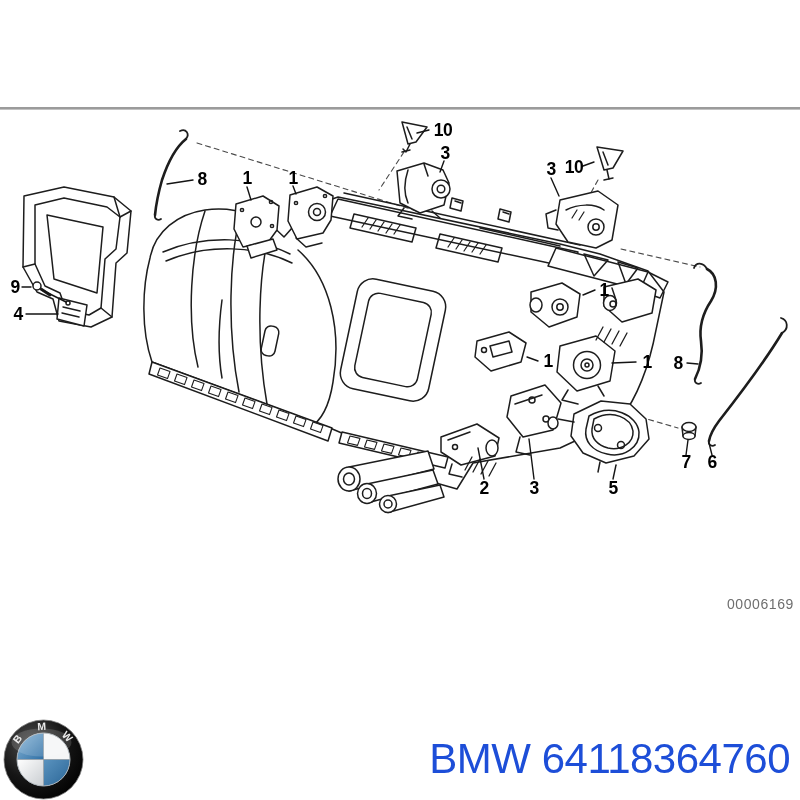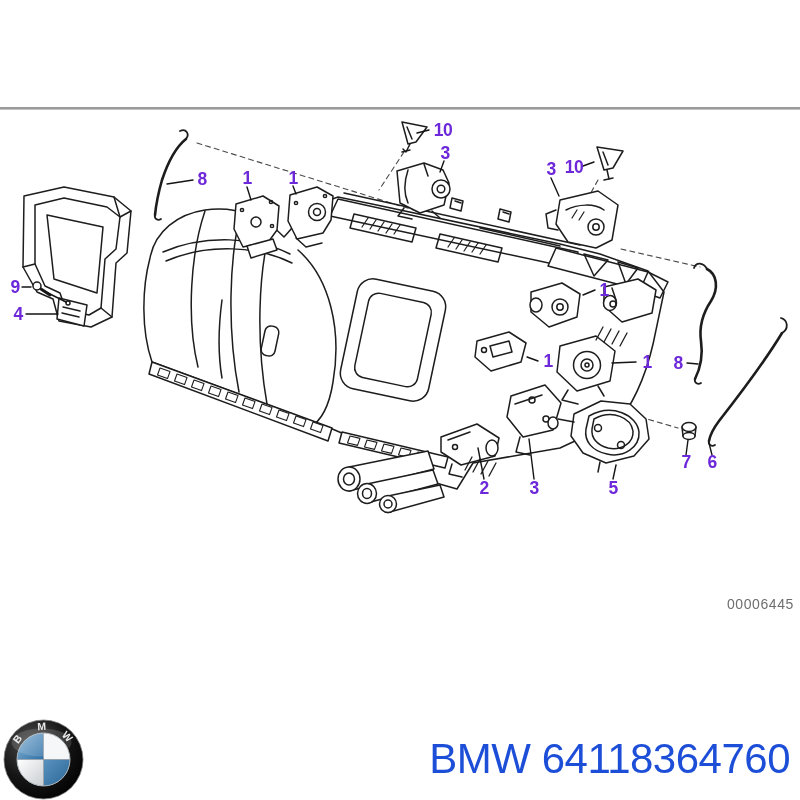--- a/index.html
+++ b/index.html
@@ -4,21 +4,21 @@
 <style>
   html,body{margin:0;padding:0;}
   body{
     width:800px;height:800px;background:#ffffff;overflow:hidden;position:relative;
     font-family:"Liberation Sans", sans-serif;
   }
   .stage{position:absolute;left:0;top:0;width:800px;height:800px;}
   svg.diagram-svg{position:absolute;left:0;top:0;}
   .callout{
     position:absolute;transform:translate(-50%,-50%);
-    font:700 17.5px "Liberation Sans",sans-serif;color:#6d28d9;
+    font:700 17.5px "Liberation Sans",sans-serif;color:#000000;
     letter-spacing:-0.5px;white-space:nowrap;
   }
   .drawing-number{
     position:absolute;left:694px;top:596px;width:100px;text-align:right;
     font:400 14px "Liberation Sans",sans-serif;color:#6e6e6e;letter-spacing:0.6px;
   }
   .footer-caption{
     position:absolute;right:10px;top:735px;
     font:400 42px "Liberation Sans",sans-serif;color:#1d4ed8;letter-spacing:-0.5px;
     white-space:nowrap;
@@ -298,21 +298,21 @@
       <span class="callout" style="left: 548px; top: 361px;">1</span>
       <span class="callout" style="left: 647px; top: 362px;">1</span>
       <span class="callout" style="left: 678px; top: 363px;">8</span>
       <span class="callout" style="left: 484px; top: 488px;">2</span>
       <span class="callout" style="left: 534px; top: 488px;">3</span>
       <span class="callout" style="left: 613px; top: 488px;">5</span>
       <span class="callout" style="left: 686px; top: 462px;">7</span>
       <span class="callout" style="left: 712px; top: 462px;">6</span>
     </div>
 
-  <div class="drawing-number">00006445</div>
+  <div class="drawing-number">00006169</div>
 
   <div>
     <div class="roundel">
       <svg width="81" height="81" viewBox="-40.5 -40.5 81 81">
         <defs>
           <radialGradient id="ringGrad" cx="35%" cy="30%" r="80%">
             <stop offset="0%" stop-color="#4f4f4f"></stop>
             <stop offset="55%" stop-color="#161616"></stop>
             <stop offset="100%" stop-color="#000000"></stop>
           </radialGradient>

